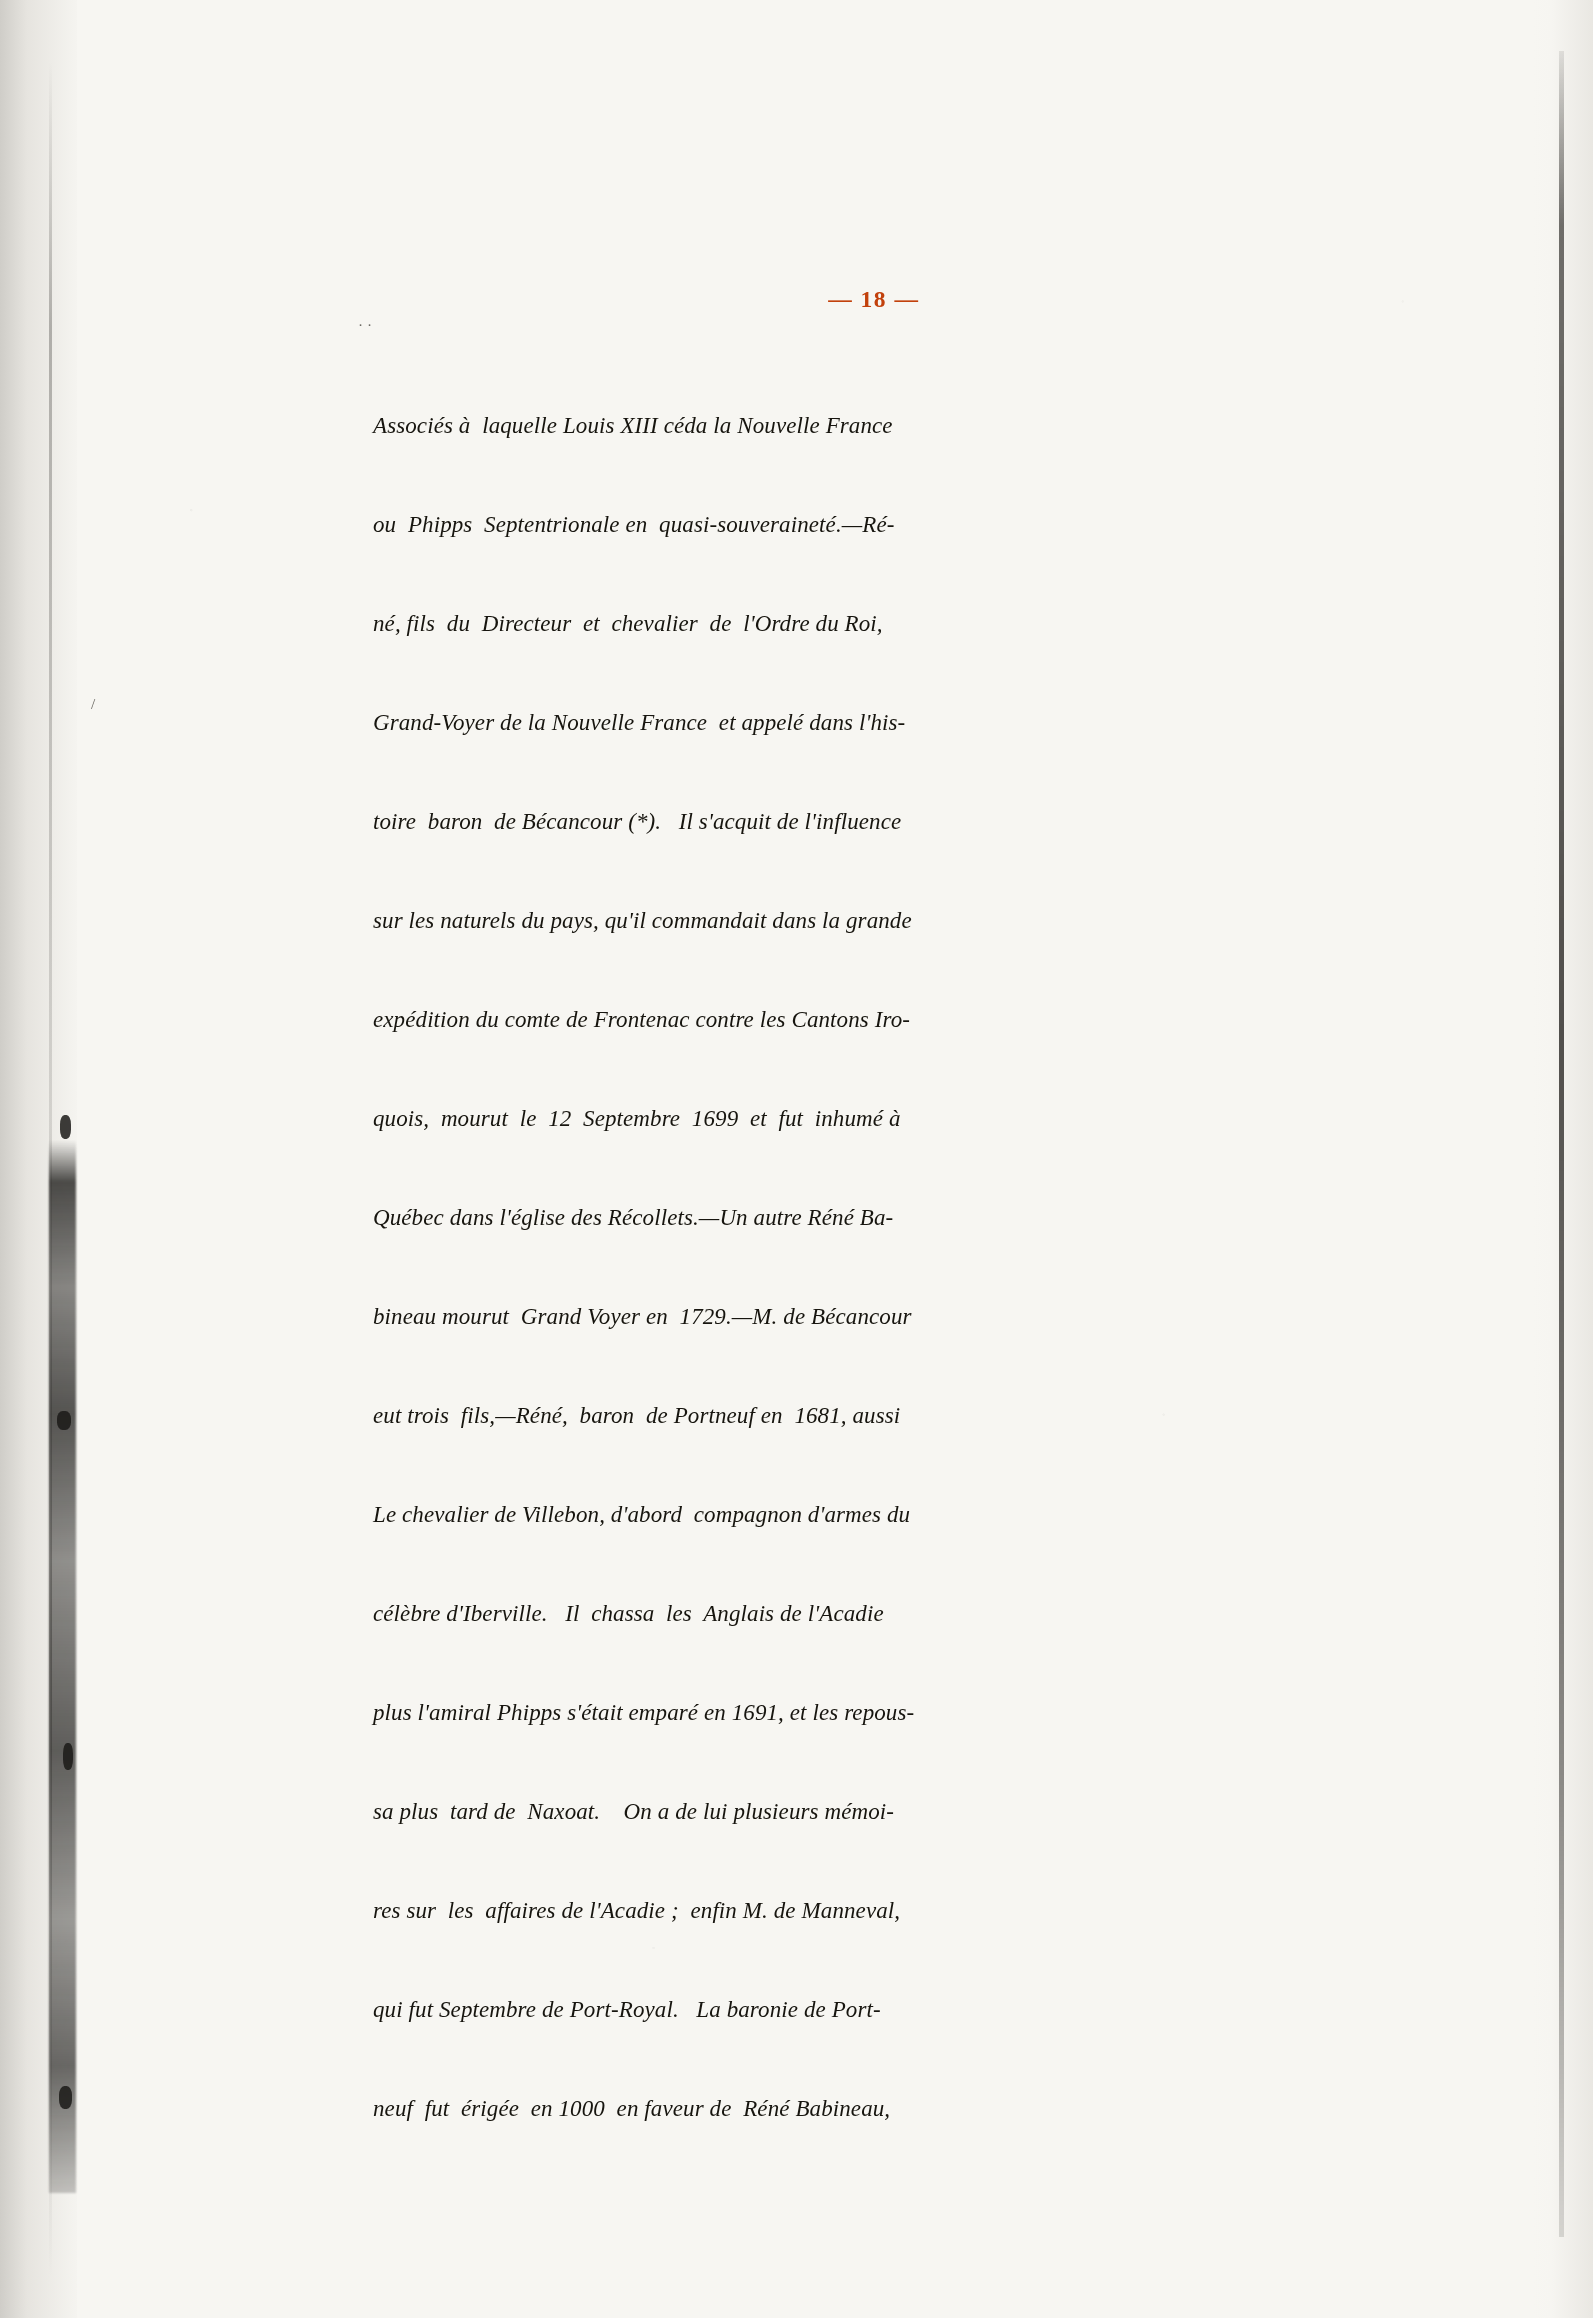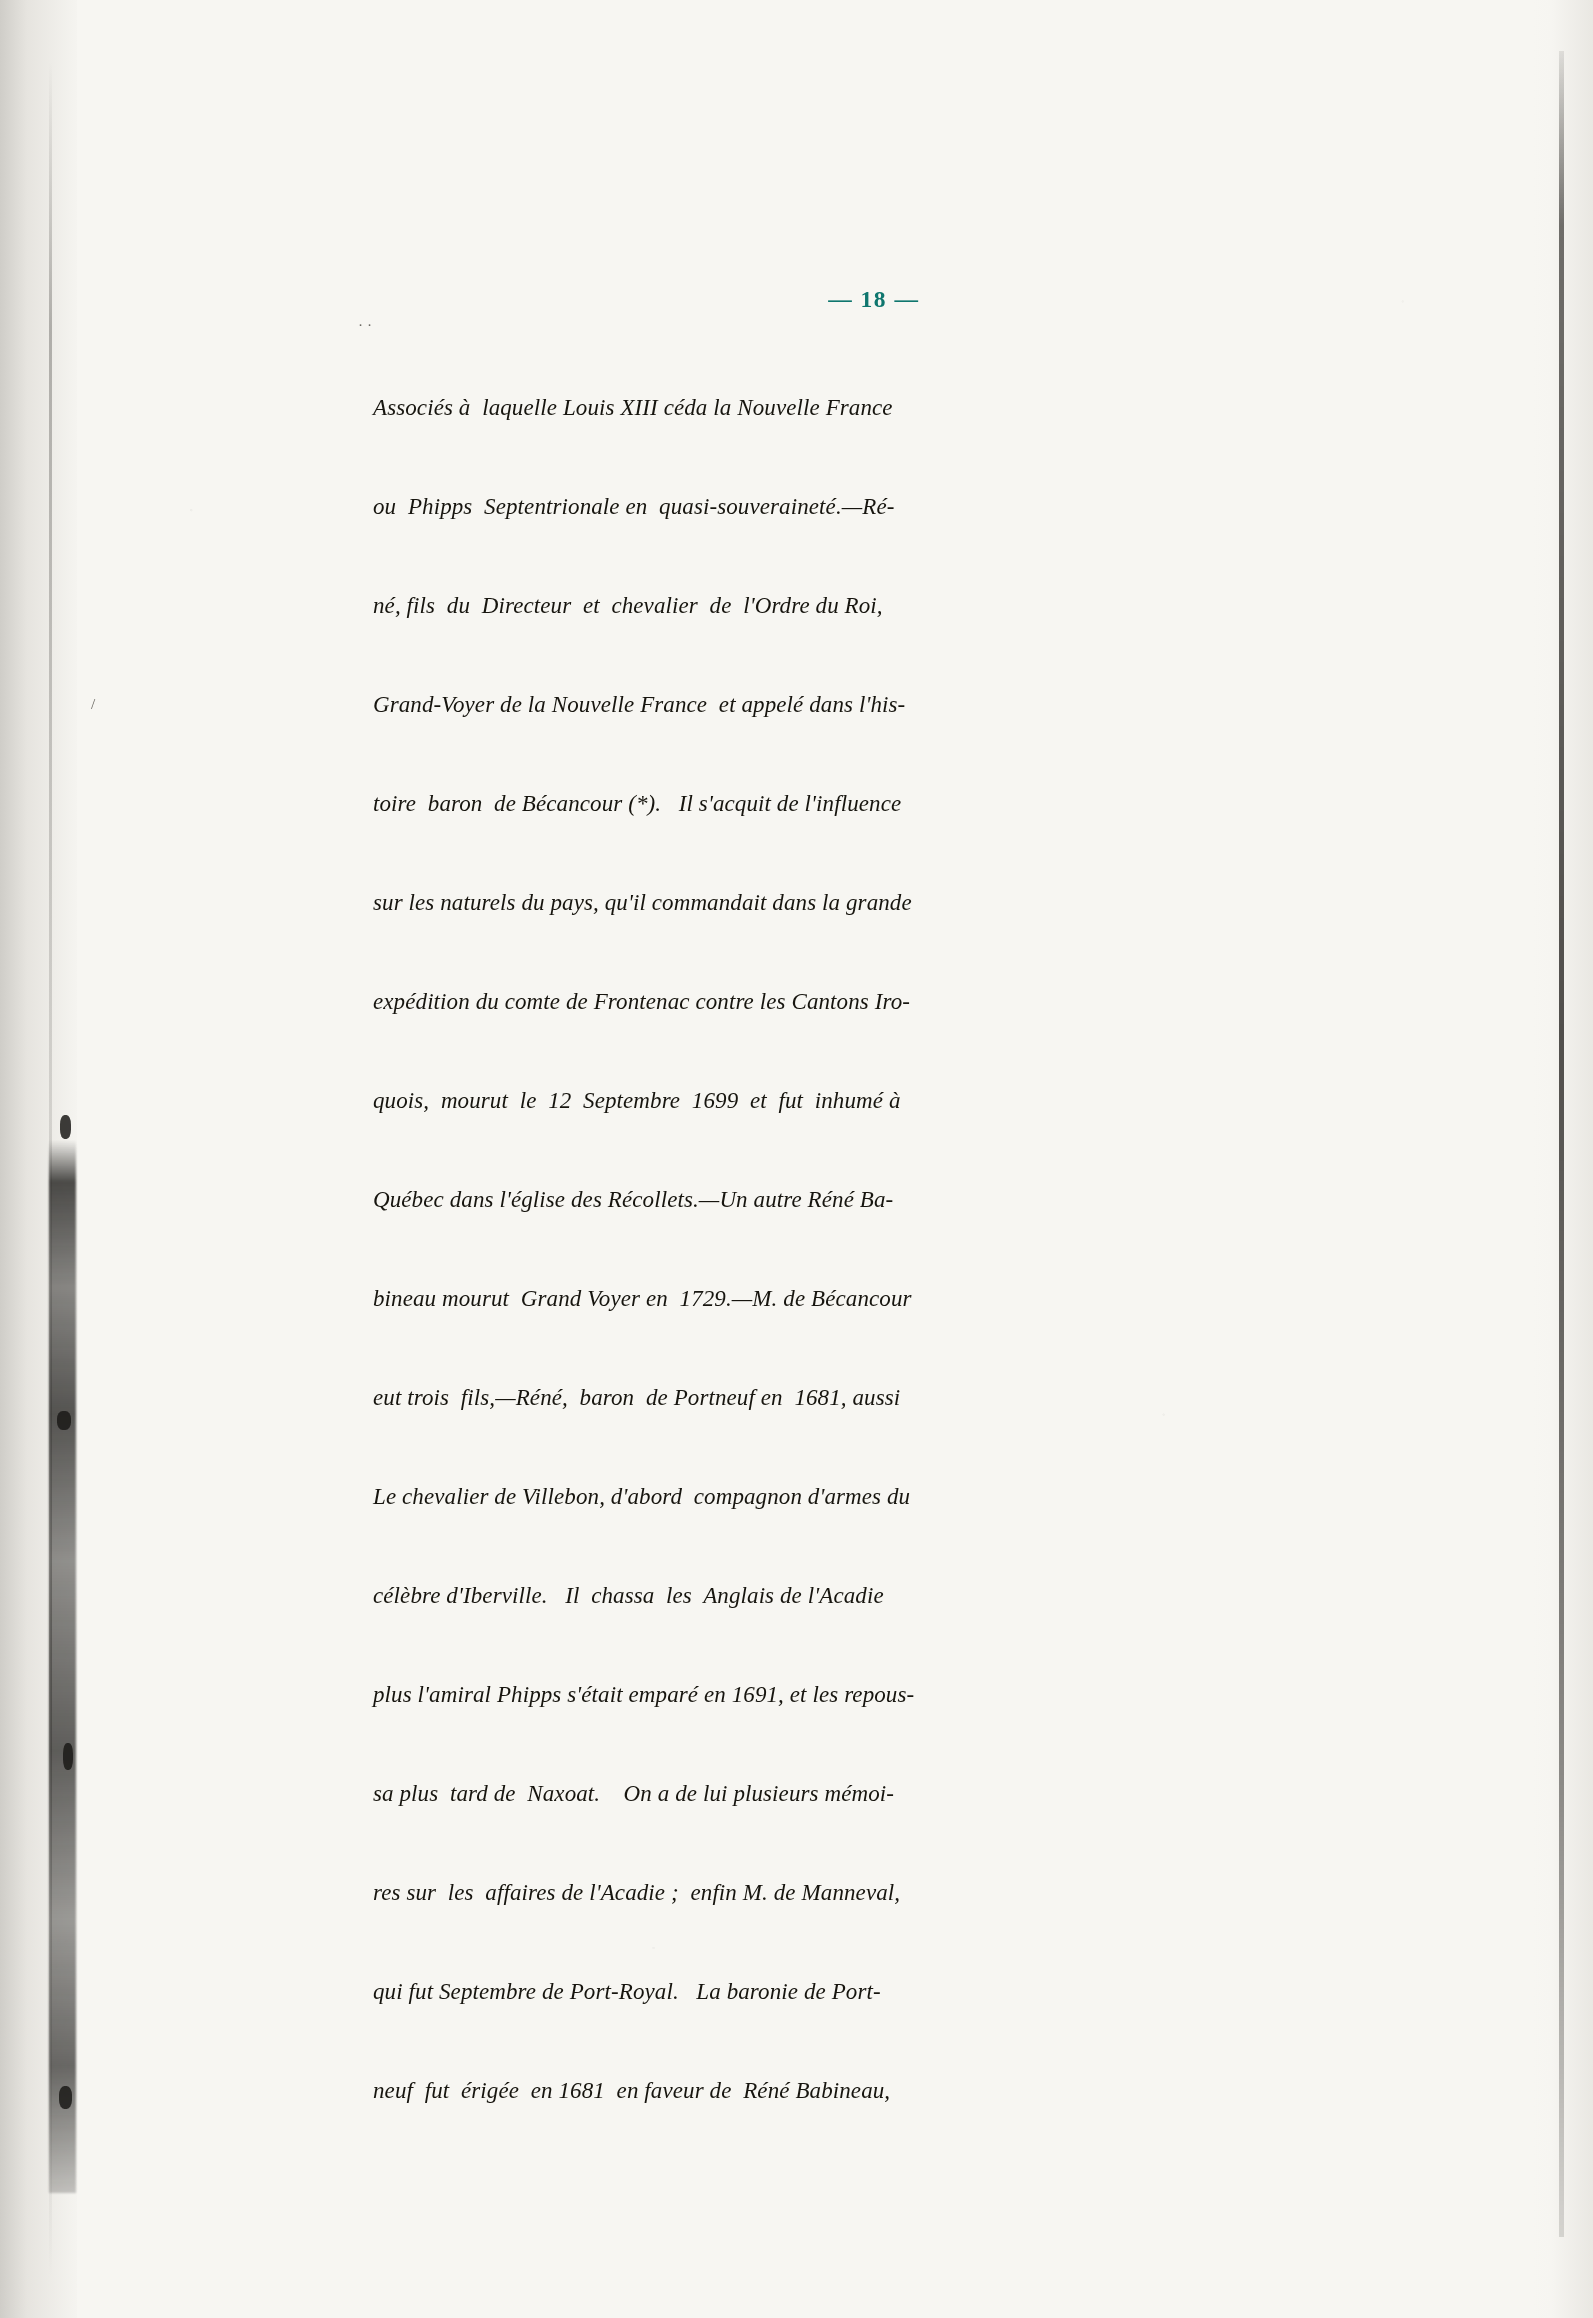--- a/index.html
+++ b/index.html
@@ -100,22 +100,22 @@
     left: 373px;
     top: 286px;
     width: 1017px;
   }
 
   .page-number {
     text-align: center;
     font-size: 23.5px;
     font-weight: bold;
     letter-spacing: 1.5px;
-    color: #0f766e;
-    margin-bottom: 12px;
+    color: #c2410c;
+    margin-bottom: 30px;
     margin-left: -15.3px;
   }
 
   .body-text {
     font-size: 23px;
     line-height: 33px;
     color: #17150f;
     text-align: justify;
     letter-spacing: 0.1px;
   }
@@ -172,21 +172,21 @@
       <span class="ln">quois,  mourut  le  12  Septembre  1699  et  fut  inhumé à</span>
       <span class="ln">Québec dans l'église des Récollets.—Un autre Réné Ba-</span>
       <span class="ln">bineau mourut  Grand Voyer en  1729.—M. de Bécancour</span>
       <span class="ln">eut trois  fils,—Réné,  baron  de Portneuf en  1681, aussi</span>
       <span class="ln">Le chevalier de Villebon, d'abord  compagnon d'armes du</span>
       <span class="ln">célèbre d'Iberville.   Il  chassa  les  Anglais de l'Acadie</span>
       <span class="ln">plus l'amiral Phipps s'était emparé en 1691, et les repous-</span>
       <span class="ln">sa plus  tard de  Naxoat.    On a de lui plusieurs mémoi-</span>
       <span class="ln">res sur  les  affaires de l'Acadie ;  enfin M. de Manneval,</span>
       <span class="ln">qui fut Septembre de Port-Royal.   La baronie de Port-</span>
-      <span class="ln">neuf  fut  érigée  en 1681  en faveur de  Réné Babineau,</span>
+      <span class="ln">neuf  fut  érigée  en 1000  en faveur de  Réné Babineau,</span>
       
       
       
       
       
       
       
       
       
       

